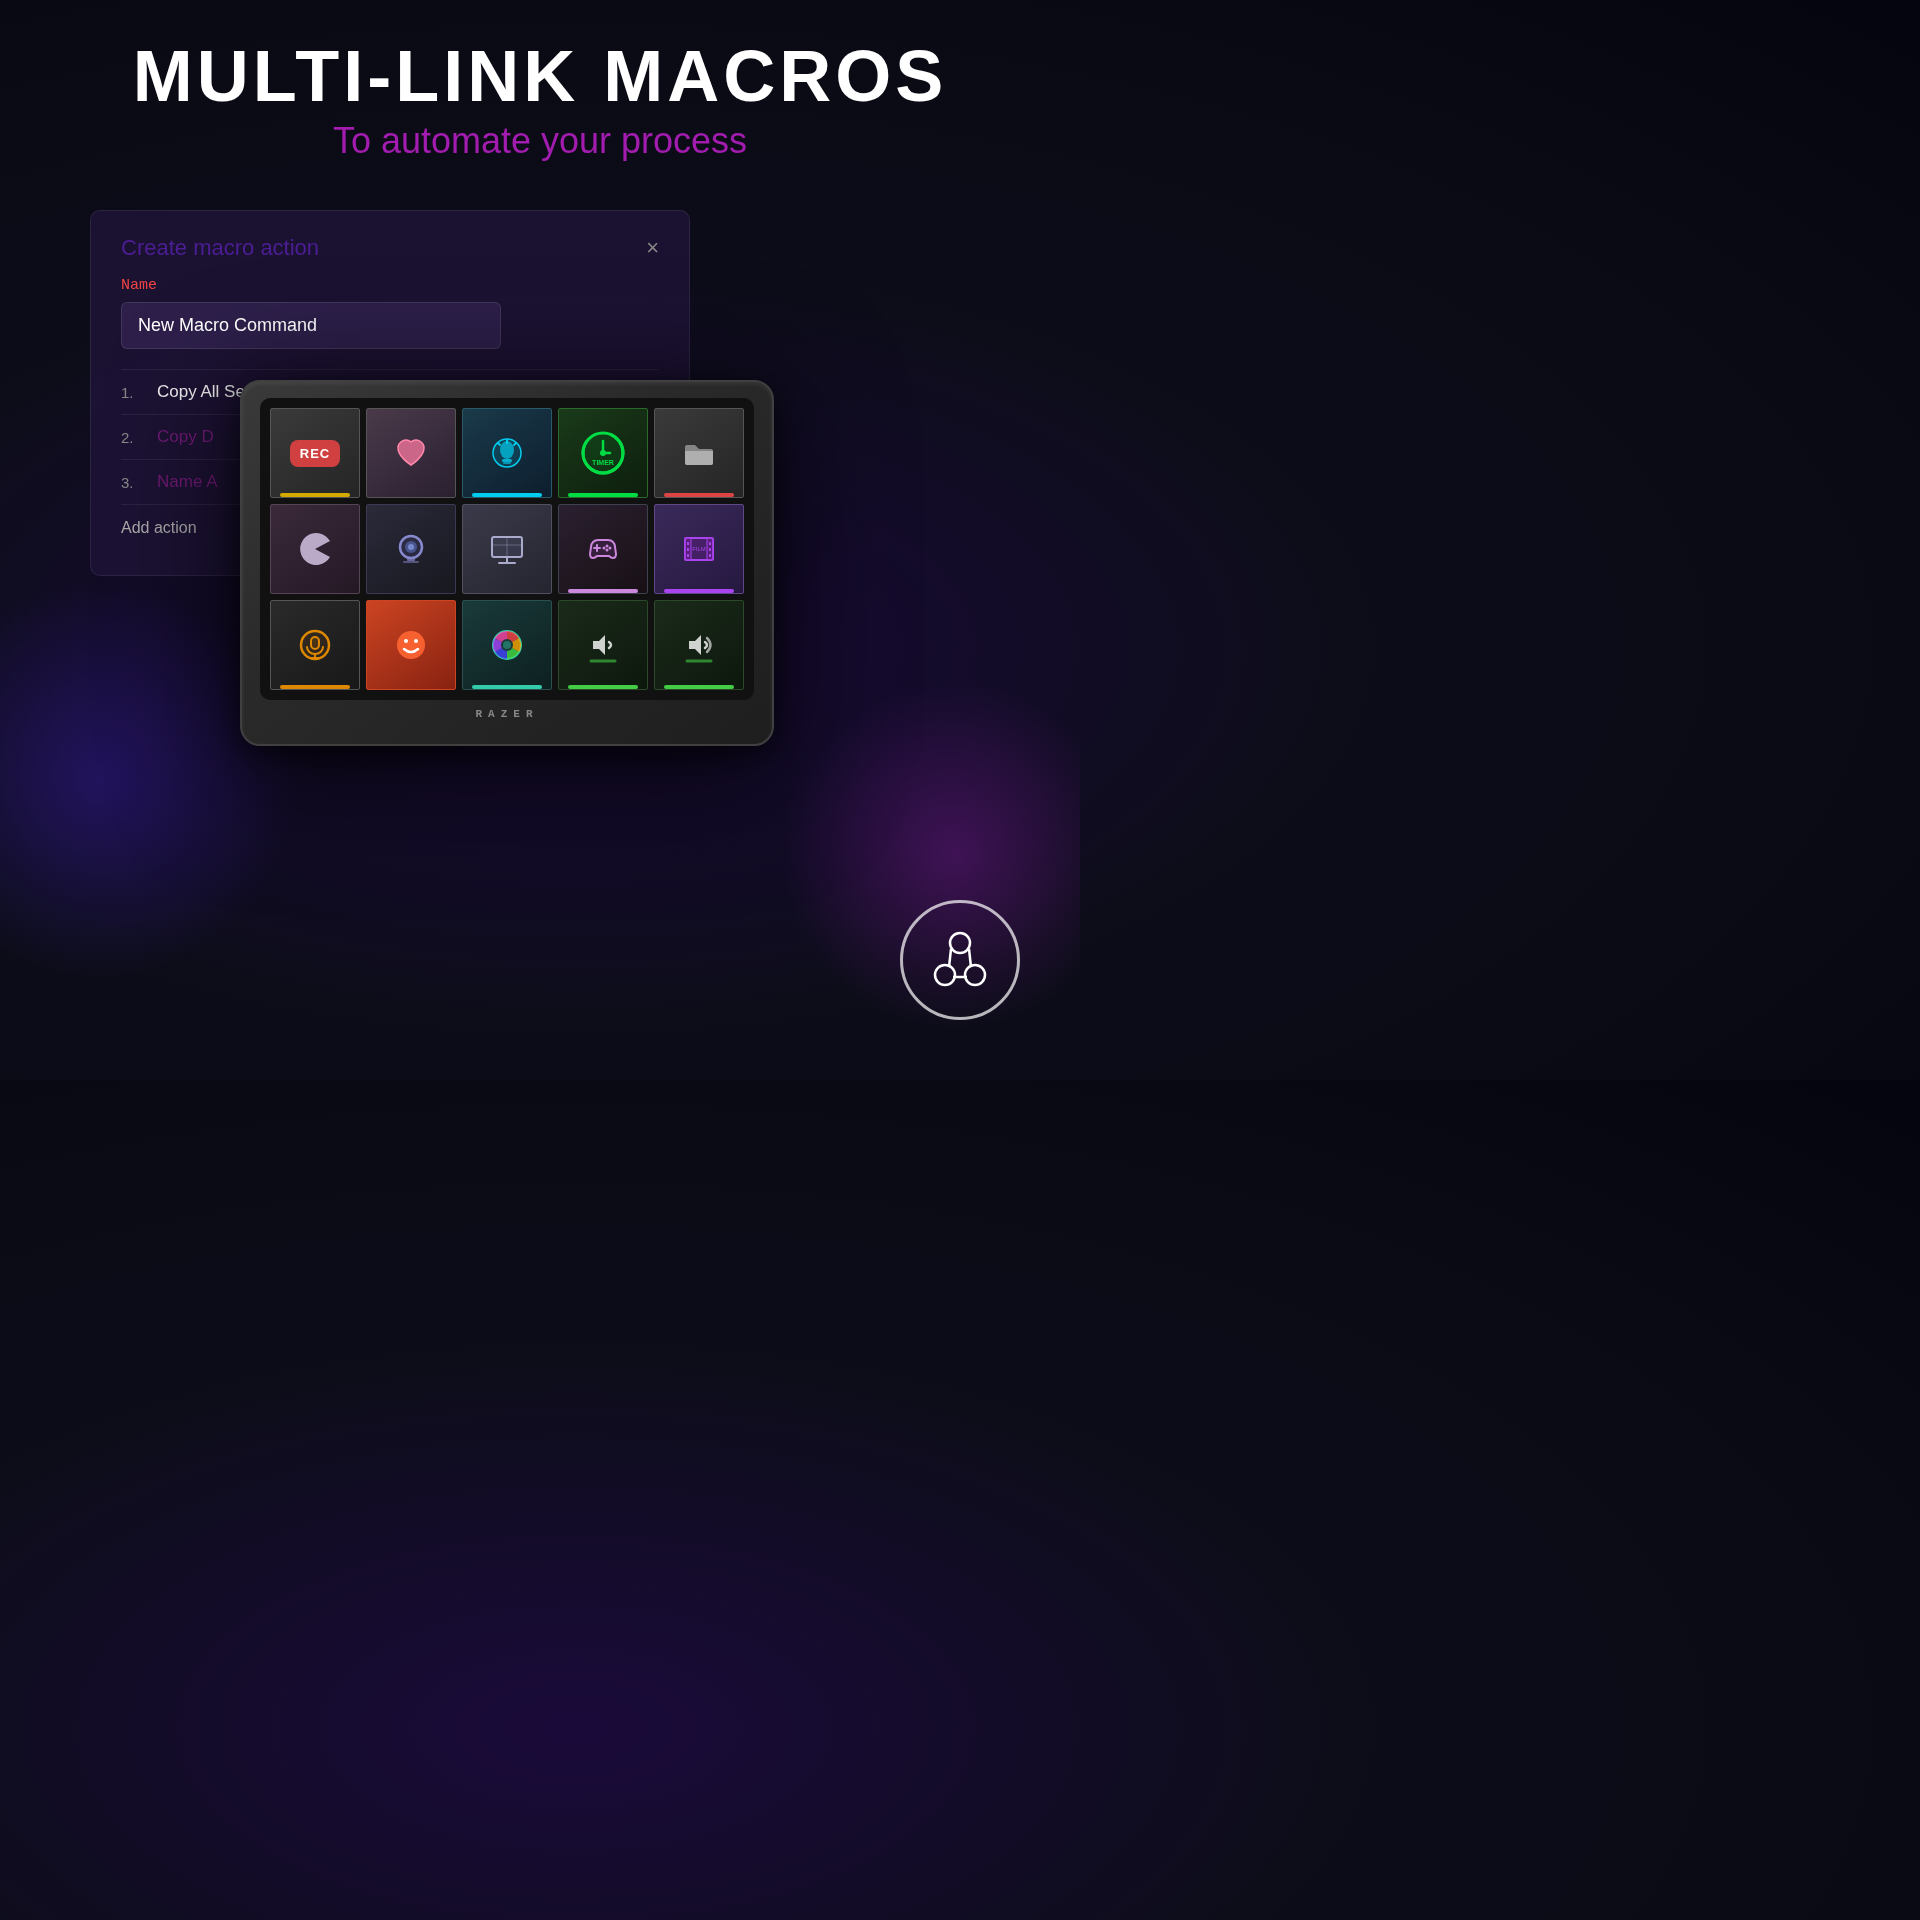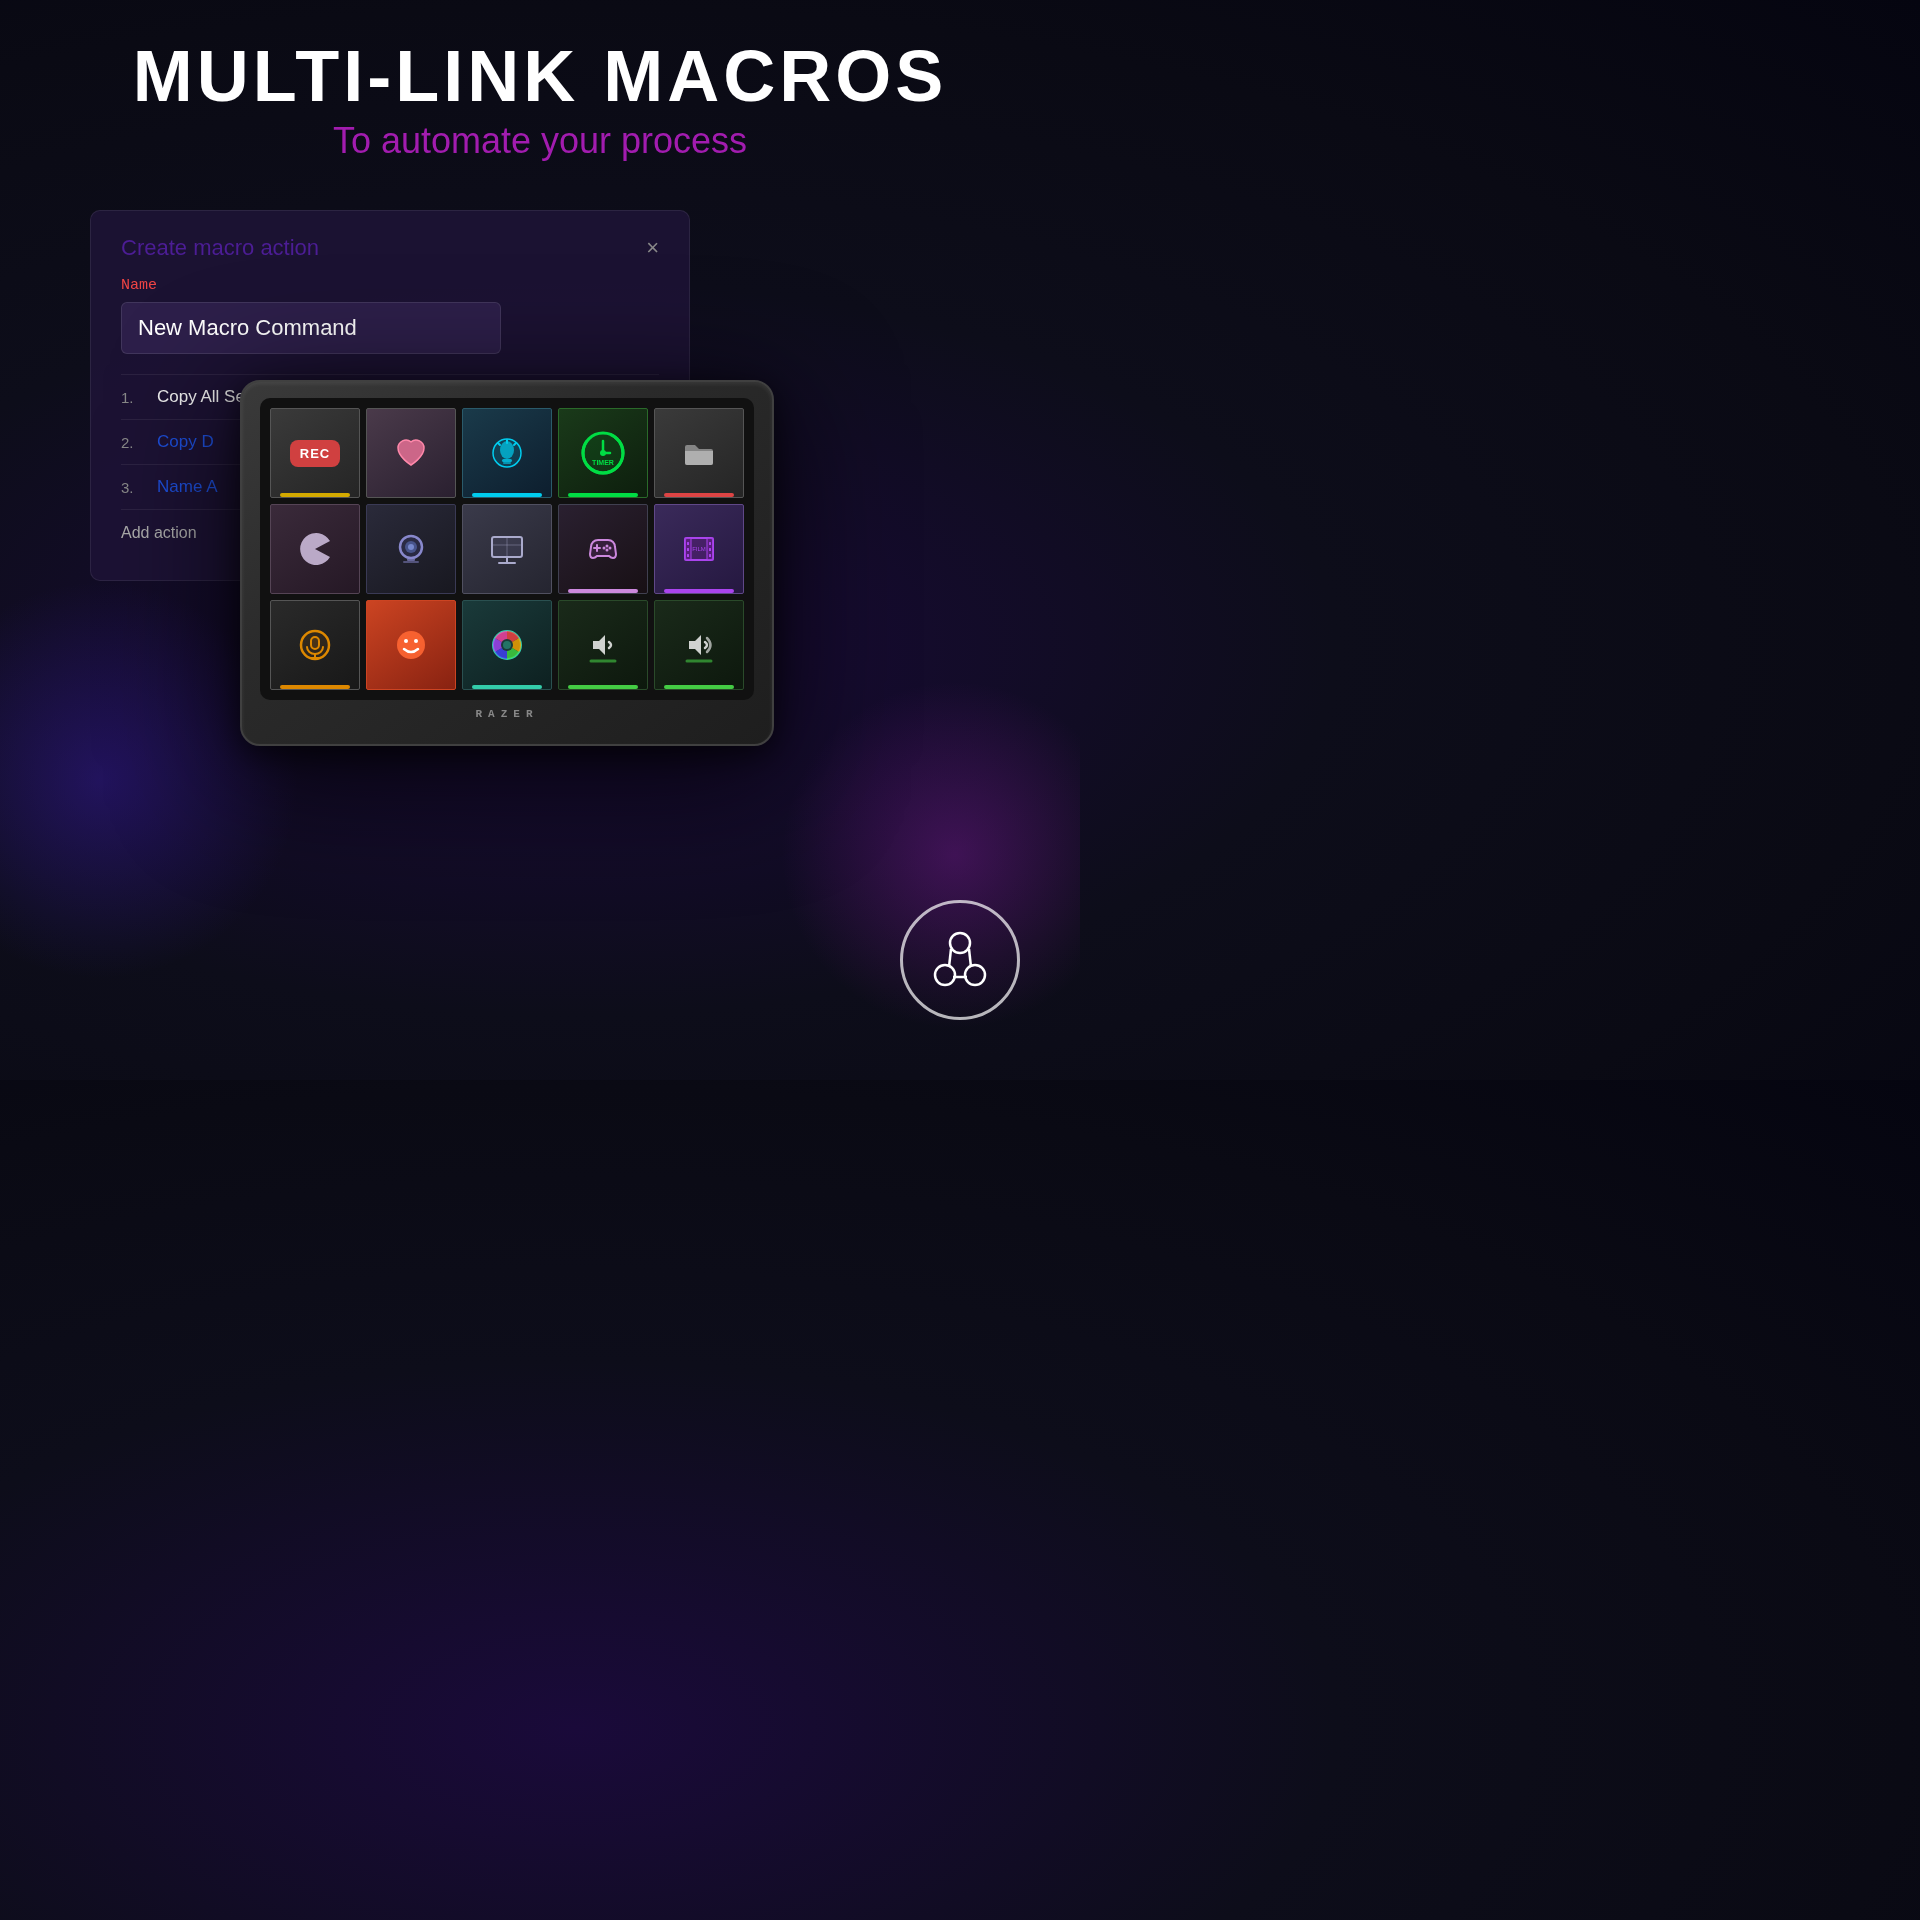--- a/index.html
+++ b/index.html
@@ -90,21 +90,21 @@
       color: #ef4444;
       margin-bottom: 8px;
       font-family: Liberation Mono, monospace;
     }
     .dialog-input {
       background: rgba(50, 35, 80, 0.8);
       border: 1px solid rgba(255,255,255,0.1);
       border-radius: 6px;
       padding: 12px 16px;
       color: #fff;
-      font-size: 22px;
+      font-size: 18px;
       width: 380px;
       margin-bottom: 20px;
     }
     .dialog-action-item {
       display: flex;
       align-items: center;
       padding: 12px 0;
       border-top: 1px solid rgba(255,255,255,0.07);
       font-size: 17px;
     }
@@ -112,21 +112,21 @@
       color: #888;
       margin-right: 16px;
       font-size: 15px;
       min-width: 20px;
     }
     .action-text {
       color: #eee;
       font-weight: 500;
     }
     .action-text-truncated {
-      color: #1d4ed8;
+      color: #701a75;
       font-weight: 500;
     }
     .add-action {
       color: #aaa;
       font-size: 16px;
       padding: 14px 0;
       border-top: 1px solid rgba(255,255,255,0.07);
     }
     .save-button {
       position: absolute;

